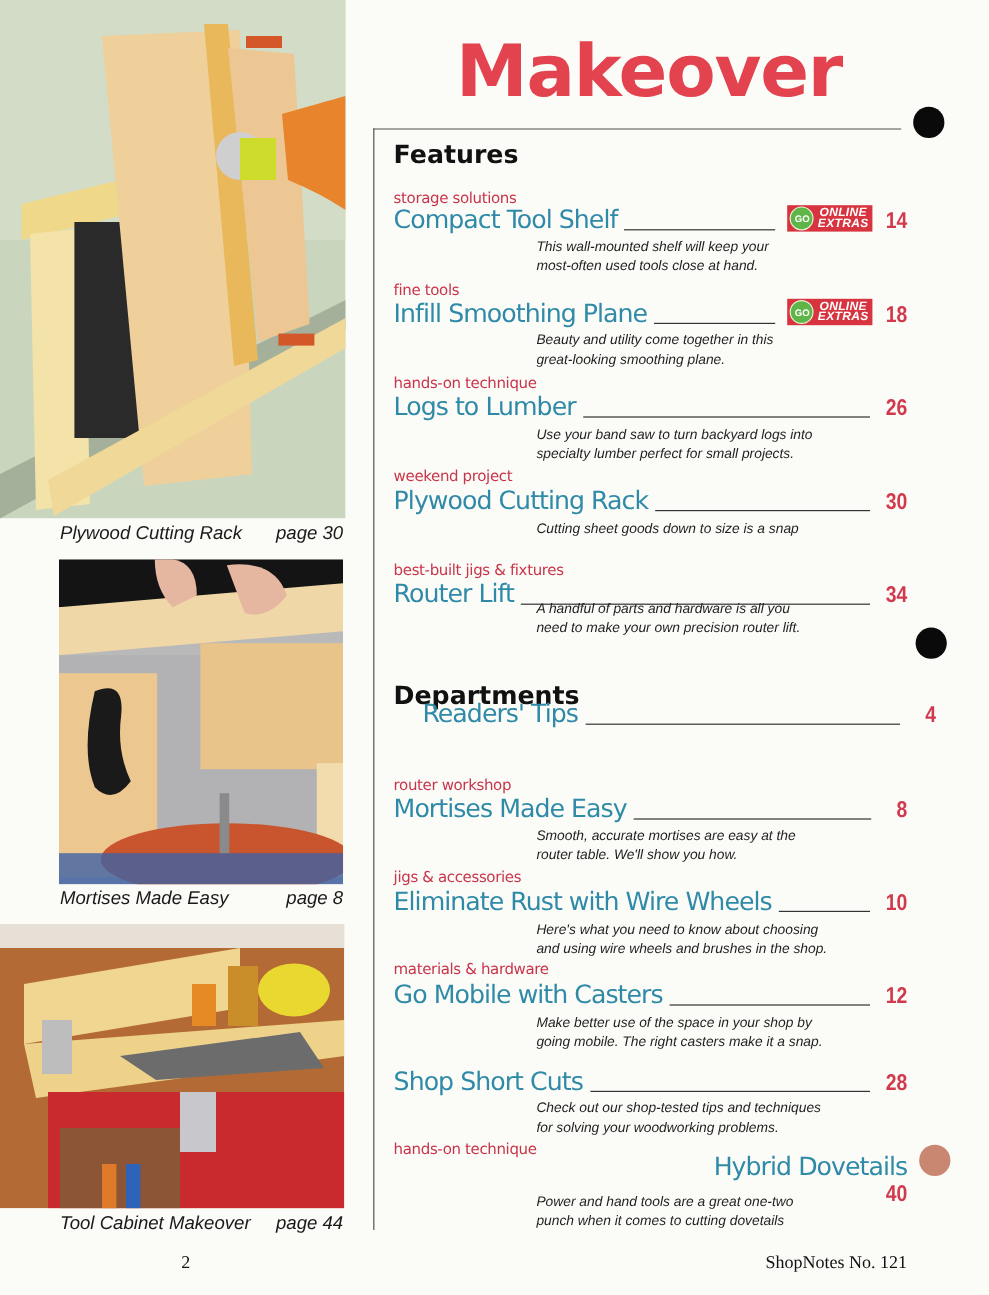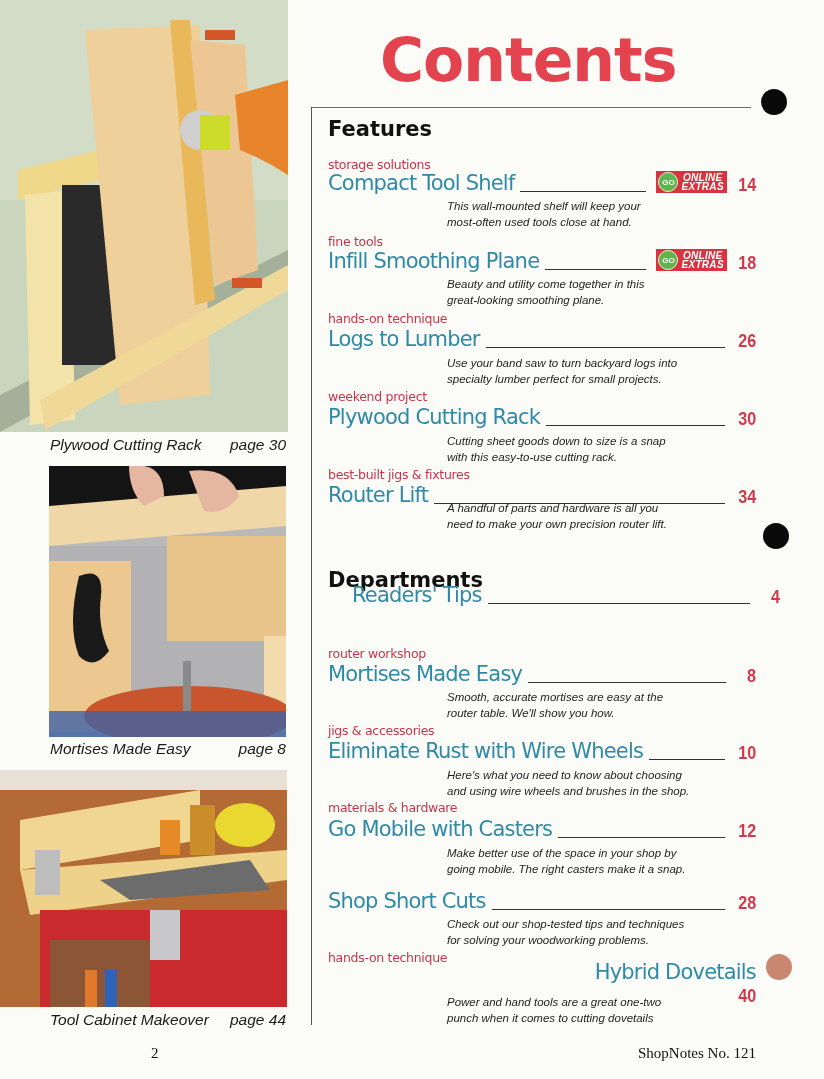--- a/index.html
+++ b/index.html
@@ -136,21 +136,21 @@
     <rect x="150" y="140" width="30" height="50" fill="#c8c8cc"></rect>
     <rect x="105" y="200" width="12" height="37" fill="#2d63b8"></rect>
     <rect x="85" y="200" width="12" height="37" fill="#e07a2a"></rect>
   </svg>
 </div>
 <div class="caption" style="left:50px;top:1011px;width:236px;">
   <span>Tool Cabinet Makeover</span>
   <span>page 44</span>
 </div>
 
-<div class="contents-title">Contents</div>
+<div class="contents-title">Makeover</div>
 <div class="rule-h"></div>
 <div class="rule-v"></div>
 <div class="hole" style="left:761px;top:89px;width:26px;height:26px;"></div>
 <div class="hole" style="left:763px;top:523px;width:26px;height:26px;"></div>
 <div class="hole" style="left:766px;top:954px;width:26px;height:26px;background:#c98670;"></div>
 
 <div class="section-head" style="top:117px;">Features</div>
 
 <div class="kicker" style="top:157px;">storage solutions</div>
 <div class="entry" style="top:166px;">
@@ -194,21 +194,20 @@
 </div>
 
 <div class="kicker" style="top:389px;">weekend project</div>
 <div class="entry" style="top:400px;">
   <span class="title">Plywood Cutting Rack</span>
   <span class="leader"></span>
   <span class="page">30</span>
 </div>
 <div class="desc" style="top:433px;">
   <div>Cutting sheet goods down to size is a snap</div>
-    <div>with this easy-to-use cutting rack.</div>
 </div>
 
 <div class="kicker" style="top:467px;">best-built jigs &amp; fixtures</div>
 <div class="entry" style="top:478px;">
   <span class="title">Router Lift</span>
   <span class="leader"></span>
   <span class="page">34</span>
 </div>
 <div class="desc" style="top:500px;">
   <div>A handful of parts and hardware is all you</div>

